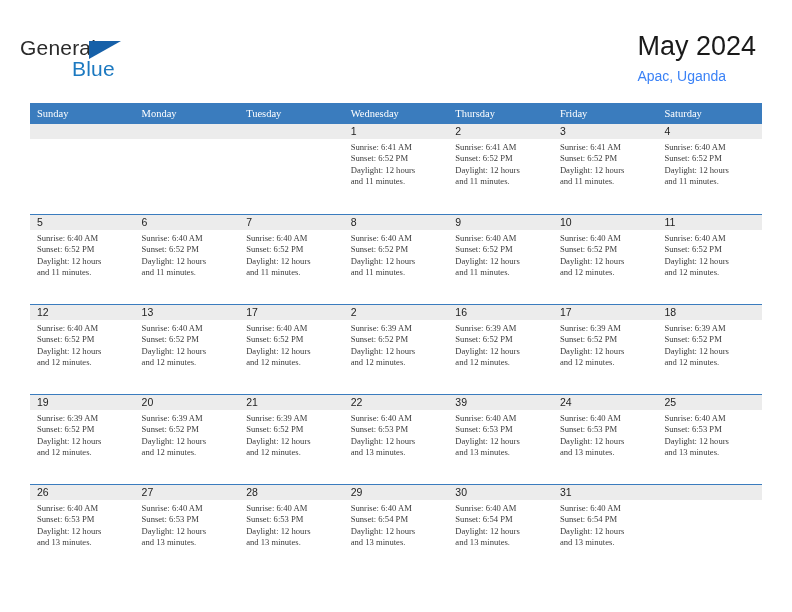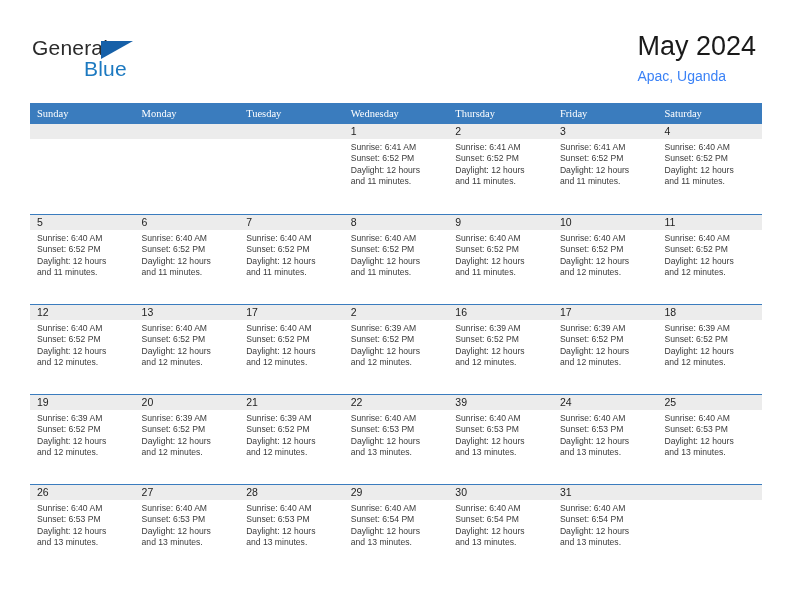--- a/index.html
+++ b/index.html
@@ -21,21 +21,21 @@
 
   
   .top {
     position: absolute;
     left: 0; top: 0;
     width: 792px;
     height: 100px;
   }
   .logo {
     position: absolute;
-    left: 32px;
+    left: 20px;
     top: 36px;
     width: 180px;
     height: 52px;
   }
   .logo-general {
     position: absolute;
     left: 0; top: 0;
     font-size: 21px;
     color: #2b2b2b;
     letter-spacing: 0.2px;
@@ -122,20 +122,21 @@
   }
   .daynum {
     font-size: 10.5px;
     color: #222222;
     line-height: 15px;
     display: block;
   }
   .cell.empty .daynum-strip { background: #ececec; }
   .cell-body {
     padding: 3px 4px 0 7px;
+    font-family: Liberation Serif, serif;
   }
   .line {
     font-size: 8.6px;
     color: #3b3b3b;
     line-height: 11.4px;
     white-space: nowrap;
   }
 </style>
 </head>
 <body>

